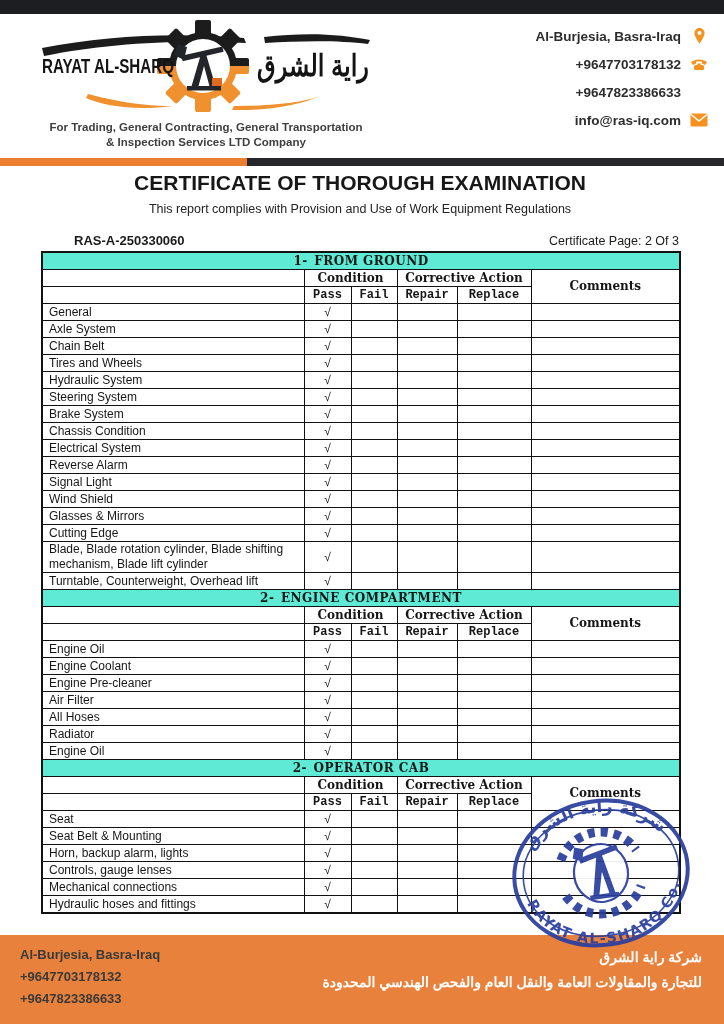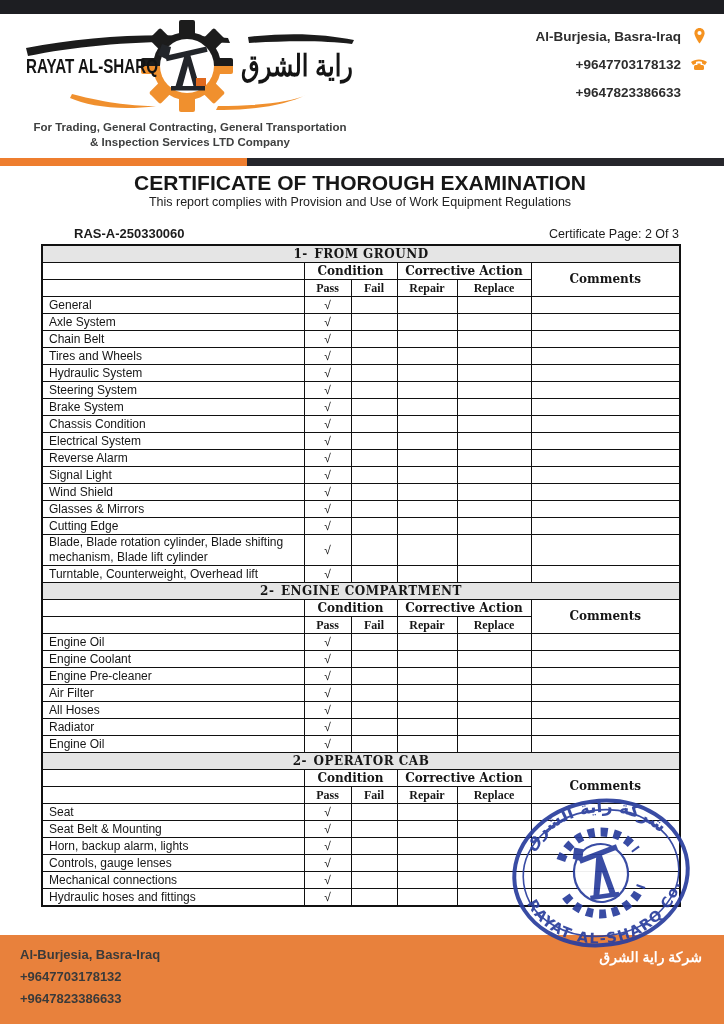--- a/index.html
+++ b/index.html
@@ -5,50 +5,50 @@
   html,body { margin:0; padding:0; background:#888; }
   .page {
     position:relative; width:724px; height:1024px; margin:0 auto;
     background:#ffffff; overflow:hidden;
     font-family:"Liberation Sans", sans-serif; color:#1c1c1c;
   }
   
   .topbar { position:absolute; top:0; left:0; width:724px; height:14px; background:#1d1e22; }
 
   
-  .logo-block { position:absolute; top:18px; left:20px; width:340px; }
+  .logo-block { position:absolute; top:18px; left:36px; width:340px; }
   .tagline { text-align:center; font-weight:bold; color:#3f4040; font-size:11.5px; line-height:15px; margin-top:2px; }
 
   .contacts { position:absolute; top:22px; right:16px; width:230px; }
   .contact-row { display:flex; justify-content:flex-end; align-items:center; gap:9px; height:28px; }
   .contact-text { font-size:13.5px; font-weight:bold; color:#2d2d2d; white-space:nowrap; }
   .contact-icon { width:18px; height:18px; flex:0 0 18px; display:flex; align-items:center; justify-content:center; }
 
   
   .divider { position:absolute; top:158px; left:0; width:724px; height:8px; background:#26262b; }
   .divider-orange { position:absolute; top:0; left:0; width:247px; height:8px; background:#ee7e2f; }
 
   
   .content { position:absolute; top:171px; left:0; width:720px; }
   .doc-title { text-align:center; font-size:21px; font-weight:bold; color:#171717; letter-spacing:0px; }
-  .doc-subtitle { text-align:center; font-size:12.5px; color:#222; }
+  .doc-subtitle { text-align:center; font-size:12.5px; color:#222; margin-top:7px; }
   .ref-row { width:638px; margin:17px auto 0 auto; display:flex; justify-content:space-between; align-items:flex-end; }
   .ref-number { font-size:13px; font-weight:bold; color:#1b1b1b;padding-left:33px; }
   .page-label { font-size:12.5px; font-weight:normal; color:#1b1b1b; }
 
   
   .table-wrap { width:638px; margin:3px auto 0 auto; }
   table.insp { border-collapse:collapse; width:638px; table-layout:fixed; border:2px solid #111; }
   table.insp td { border:1px solid #111; padding:0 6px; font-size:12px; color:#161616; height:16px; line-height:15px; }
   td.section-bar {
-    background:#e5e5e5; text-align:center; height:17px;
+    background:#5eead4; text-align:center; height:17px;
     font-family:"DejaVu Serif", serif; font-weight:bold; font-size:13px; color:#211a14; letter-spacing:0.5px;
   }
   td.grp { font-family:"DejaVu Serif", serif; font-weight:bold; font-size:12.5px; text-align:center; }
-  td.sub { font-family:Liberation Serif, serif; font-weight:bold; font-size:12.5px; text-align:center; }
+  td.sub { font-family:Liberation Mono, monospace; font-weight:bold; font-size:12.5px; text-align:center; }
   td.item-name { font-size:12px; padding:1px 6px; }
   td.mark { text-align:center; font-size:13px; font-weight:normal; }
   td.comments-head { vertical-align:middle;border-radius:16px; }
 
   
   .stamp { position:absolute; top:794px; left:508px; z-index:5; }
 
   
   .footer { position:absolute; top:935px; left:0; width:724px; height:89px; background:#e8813c; }
   .footer-left { position:absolute; top:9px; left:20px; font-size:13px; font-weight:bold; color:#3a3a3a; line-height:22px; }
@@ -133,20 +133,29 @@
           <svg width="18" height="15" viewBox="0 0 18 15">
             <path d="M1,5 C5,1.5 13,1.5 17,5 L15,8 L12,6.5 L12,4.8 C10,4 8,4 6,4.8 L6,6.5 L3,8 Z" fill="#f5921f"></path>
             <rect x="4" y="8" width="10" height="5" rx="1.5" fill="#f5921f"></rect>
             <rect x="7.4" y="6.5" width="3.2" height="3" fill="#f5921f"></rect>
           </svg>
         </span>
       </div>
       <div class="contact-row">
         <span class="contact-text">+9647823386633</span>
         <span class="contact-icon"></span>
+      </div>
+      <div class="contact-row">
+        <span class="contact-text">info@ras-iq.com</span>
+        <span class="contact-icon">
+          <svg width="18" height="14" viewBox="0 0 18 14">
+            <rect x="0.5" y="0.5" width="17" height="13" rx="1.5" fill="#f5921f"></rect>
+            <path d="M1,1.5 L9,8 L17,1.5" fill="none" stroke="#fff" stroke-width="1.4"></path>
+          </svg>
+        </span>
       </div>
     </div>
 
   <div class="divider">
     <div class="divider-orange"></div>
   </div>
 
   <div class="content">
     <div class="doc-title">CERTIFICATE OF THOROUGH EXAMINATION</div>
     <div class="doc-subtitle">This report complies with Provision and Use of Work Equipment Regulations</div>
@@ -481,16 +490,17 @@
   </svg>
 
   <div class="footer">
     <div class="footer-left">
       <div>Al-Burjesia, Basra-Iraq</div>
       <div>+9647703178132</div>
       <div>+9647823386633</div>
     </div>
     <div class="footer-right">
       <div class="ar1">شركة راية الشرق</div>
+      <div class="ar2">للتجارة والمقاولات العامة والنقل العام والفحص الهندسي المحدودة</div>
     </div>
   </div>
 
 </div>
 
 </body></html>

